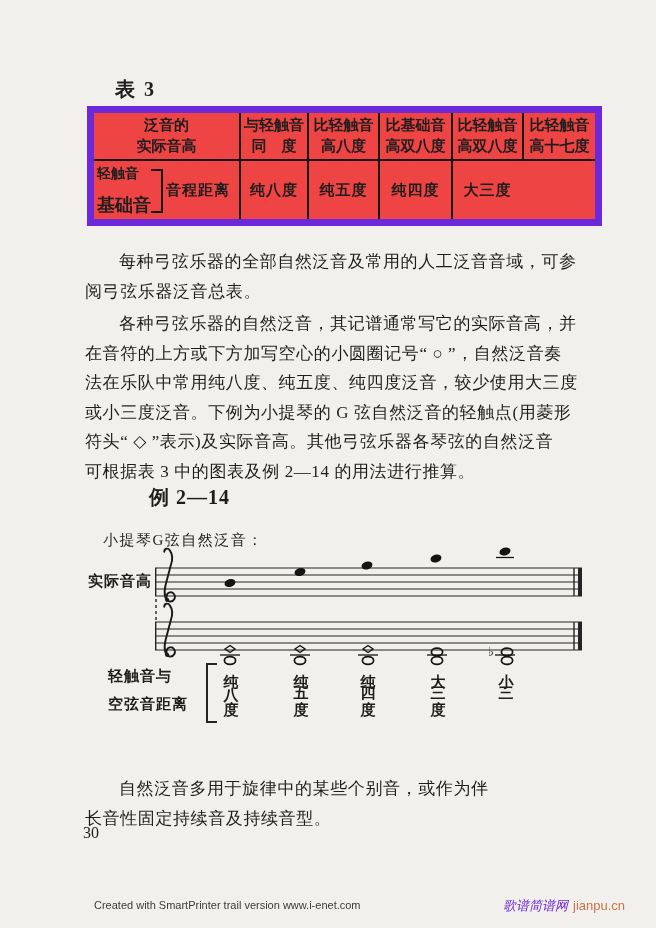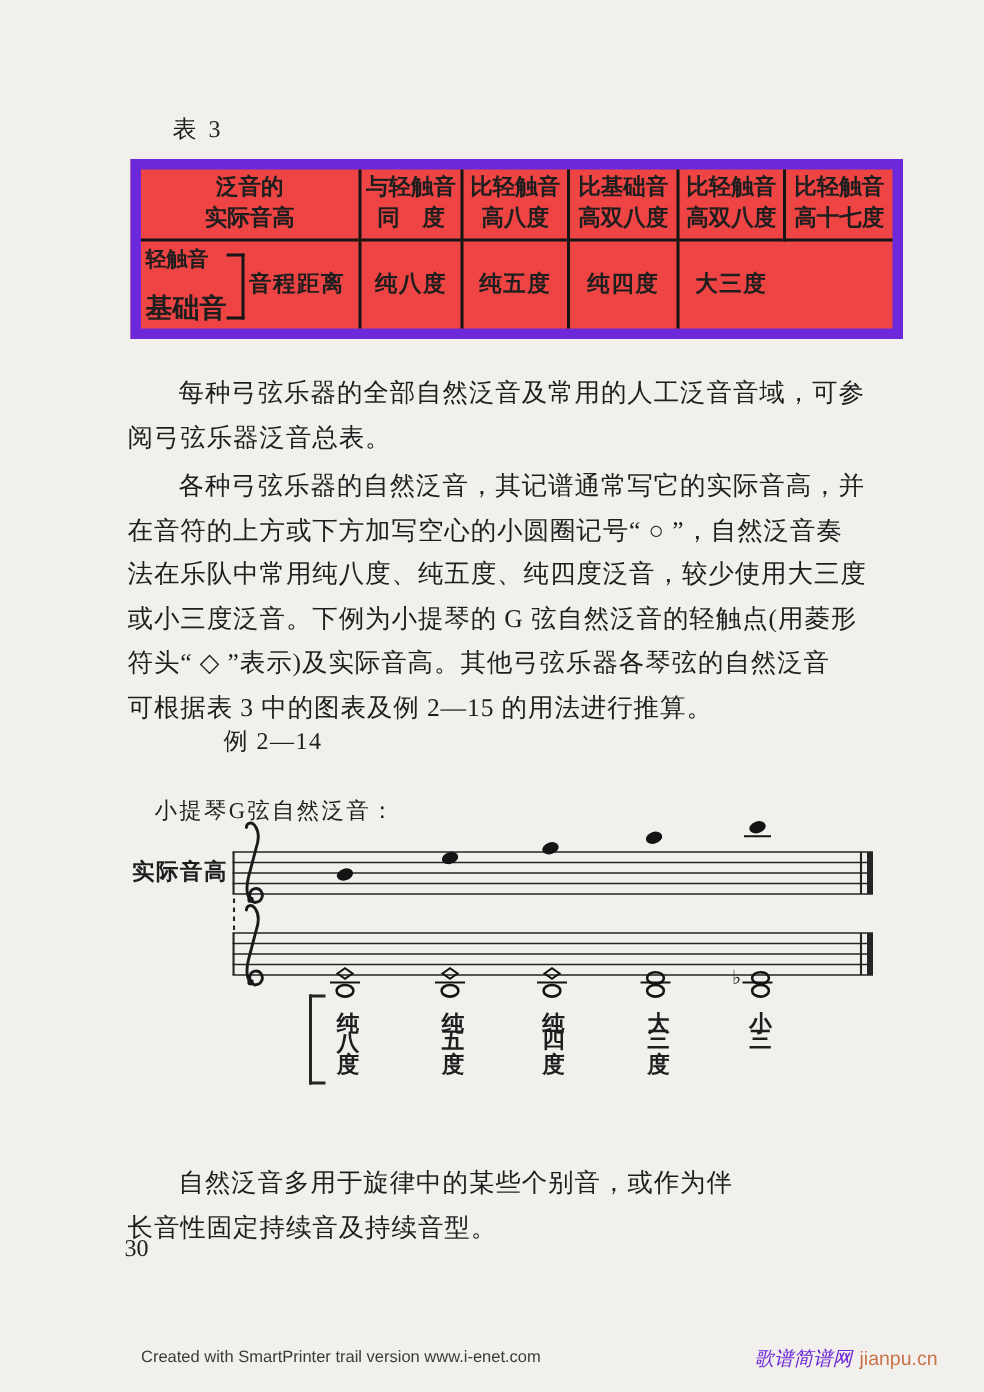--- a/index.html
+++ b/index.html
@@ -3,21 +3,21 @@
 <meta charset="utf-8">
 <style>
   html,body{margin:0;padding:0;}
   .page{
     position:relative;width:656px;height:928px;
     background:#f1f0ec;
     font-family:"Liberation Serif","DejaVu Serif",serif;
     color:#1e1e1e;overflow:hidden;
   }
   .abs{position:absolute;}
-  .lbl{font-size:16px;letter-spacing:2px;}
+  .lbl{font-size:20px;letter-spacing:2px;font-weight:bold;}
 
   
   .tbl{
     display:grid;
     grid-template-columns:145px 68px 71px 73px 71px 73px;
     grid-template-rows:48px 58px;
     border:7px solid #6d28d9;
     background:#ef4444;
   }
   .tbl .cell{
@@ -111,21 +111,21 @@
     <div class="line ind">每种弓弦乐器的全部自然泛音及常用的人工泛音音域，可参</div>
     <div class="line">阅弓弦乐器泛音总表。</div>
   </div>
 
   <div class="abs para" style="left:85px;top:309px;">
     <div class="line ind">各种弓弦乐器的自然泛音，其记谱通常写它的实际音高，并</div>
     <div class="line">在音符的上方或下方加写空心的小圆圈记号“ ○ ”，自然泛音奏</div>
     <div class="line">法在乐队中常用纯八度、纯五度、纯四度泛音，较少使用大三度</div>
     <div class="line">或小三度泛音。下例为小提琴的 G 弦自然泛音的轻触点(用菱形</div>
     <div class="line">符头“ ◇ ”表示)及实际音高。其他弓弦乐器各琴弦的自然泛音</div>
-    <div class="line">可根据表 3 中的图表及例 2—15 的用法进行推算。</div>
+    <div class="line">可根据表 3 中的图表及例 2—14 的用法进行推算。</div>
   </div>
 
   <div class="abs lbl" style="left:149px;top:484px;letter-spacing:1px;">例 2—14</div>
 
   <div class="abs cap" style="left:103px;top:531px;">小提琴G弦自然泛音：</div>
 
   <div class="abs stafflabel" style="left:88px;top:572px;">实际音高</div>
 
   <svg class="abs" style="left:55px;top:545px;" width="545" height="140" viewBox="0 0 545 140">
     <defs>
@@ -198,20 +198,24 @@
         <g>
           <line x1="440" y1="110" x2="460" y2="110" stroke-width="1.3"></line>
           <text x="433" y="111" font-size="13" stroke="none" fill="#141414">♭</text>
           <ellipse cx="452" cy="107" rx="5.6" ry="3.9" stroke-width="1.7"></ellipse>
           <ellipse cx="452" cy="115.5" rx="5.6" ry="3.9" stroke-width="1.7"></ellipse>
         </g>
       </g>
     </g>
   </svg>
 
+  <div class="abs blab" style="left:108px;top:662px;">
+    <div>轻触音与</div>
+    <div>空弦音距离</div>
+  </div>
   <div class="abs lbrk" style="left:206px;top:663px;"></div>
 
   <div class="abs vcol" style="left:221px;top:662px;">纯八度</div>
   <div class="abs vcol" style="left:291px;top:662px;">纯五度</div>
   <div class="abs vcol" style="left:358px;top:662px;">纯四度</div>
   <div class="abs vcol" style="left:428px;top:662px;">大三度</div>
   <div class="abs vcol" style="left:496px;top:662px;">小三</div>
 
   <div class="abs para" style="left:85px;top:758px;width:470px;margin-top:16px;">
     <div class="line ind">自然泛音多用于旋律中的某些个别音，或作为伴</div>

